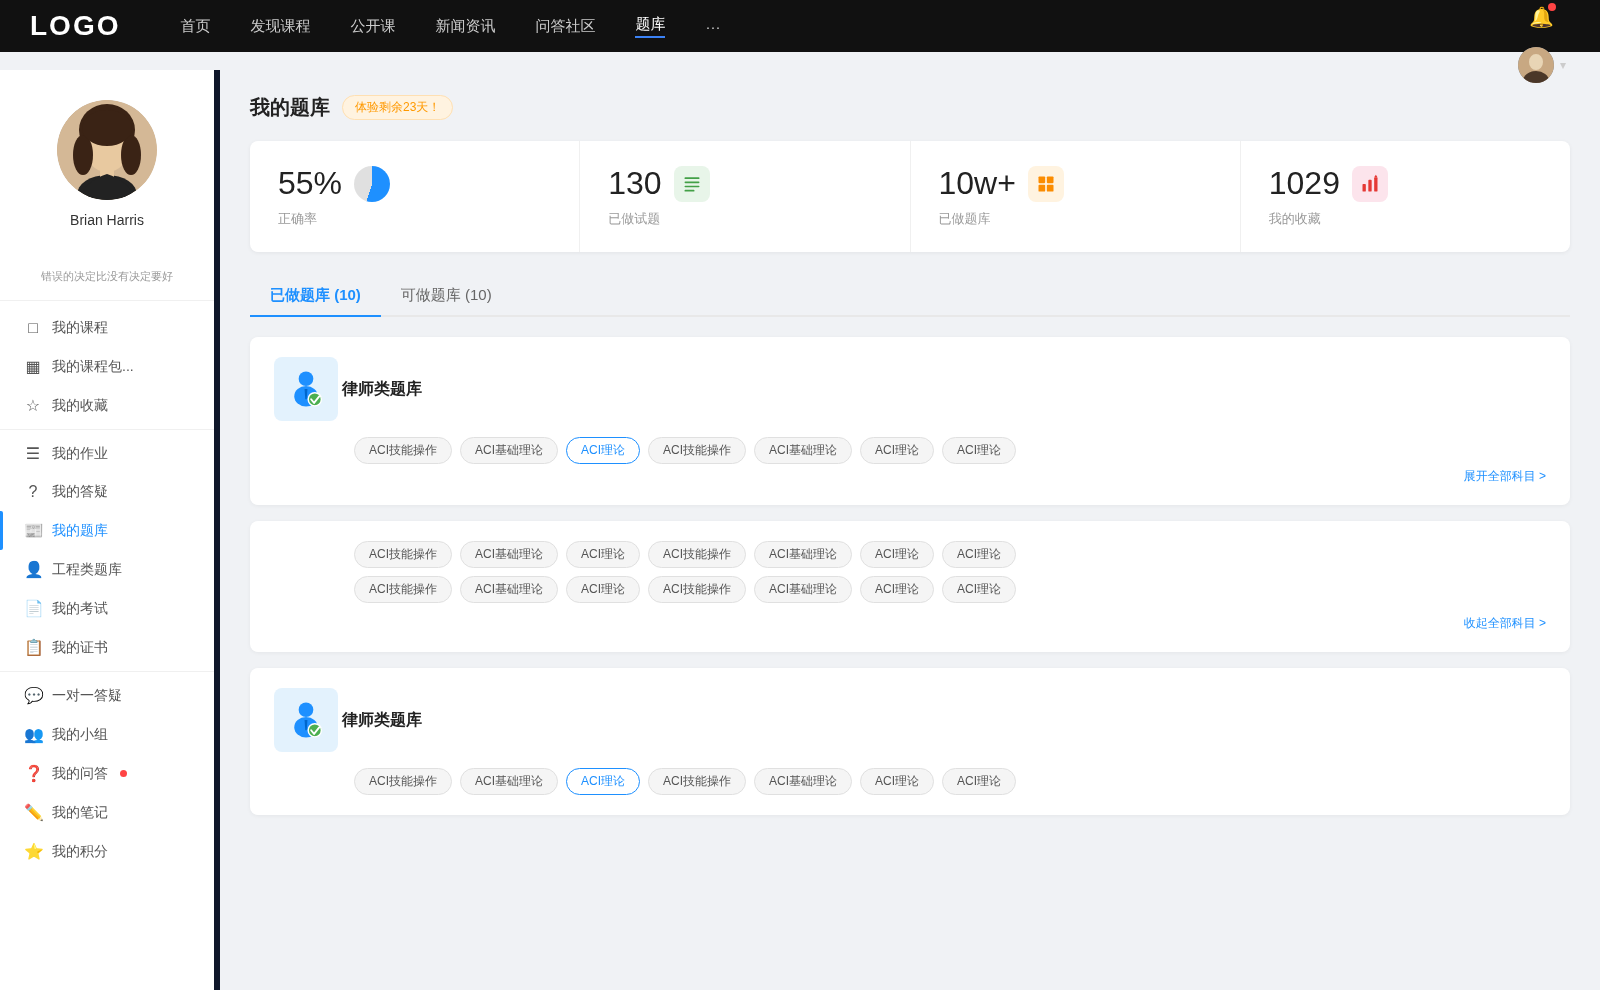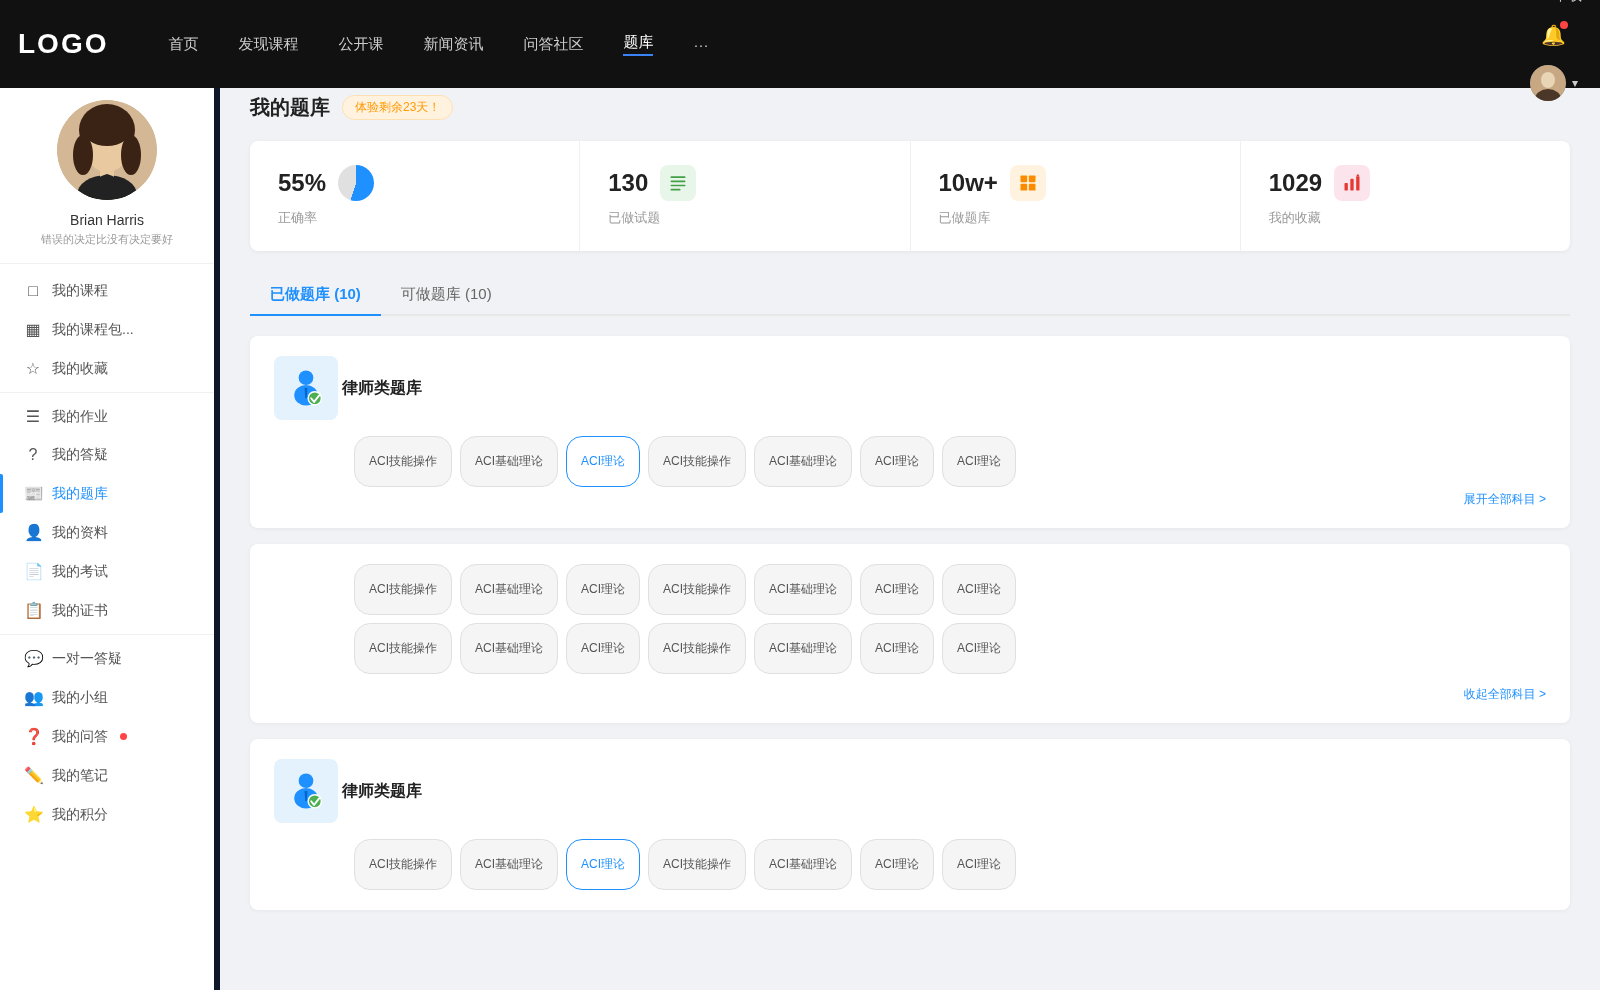--- a/index.html
+++ b/index.html
@@ -1,19 +1,19 @@
 <!DOCTYPE html>
 <html><head>
   <meta charset="utf-8">
   <style>
     * { box-sizing: border-box; margin: 0; padding: 0; }
     body { font-family: -apple-system, BlinkMacSystemFont, 'PingFang SC', 'Microsoft YaHei', sans-serif; background: #f0f2f5; min-height: 990px; }
 
     
-    .topnav { background: #111; height: 88px; display: flex; align-items: center; padding: 0 18px; position: fixed; top: 0; left: 0; right: 0; z-index: 100; }
+    .topnav { background: #111; height: 52px; display: flex; align-items: center; padding: 0 30px; position: fixed; top: 0; left: 0; right: 0; z-index: 100; }
     .topnav-logo { color: #fff; font-size: 28px; font-weight: bold; letter-spacing: 2px; margin-right: 60px; }
     .topnav-links { display: flex; align-items: center; gap: 40px; flex: 1; }
     .topnav-link { color: #ccc; font-size: 15px; cursor: pointer; text-decoration: none; }
     .topnav-link.active { color: #fff; border-bottom: 2px solid #3b82f6; padding-bottom: 2px; }
     .topnav-right { display: flex; align-items: center; gap: 18px; flex-direction: column; }
     .app-download { color: #ccc; font-size: 14px; cursor: pointer; }
     .bell-btn { position: relative; cursor: pointer; }
     .bell-icon { color: #ccc; font-size: 20px; }
     .bell-dot { position: absolute; top: -2px; right: -2px; width: 8px; height: 8px; background: #f44; border-radius: 50%; }
     .avatar-wrap { display: flex; align-items: center; gap: 6px; cursor: pointer; }
@@ -23,21 +23,21 @@
 
     
     .page-wrap { display: flex; padding-top: 70px; min-height: 990px; }
 
     
     .sidebar { width: 220px; background: #fff; min-height: calc(990px - 70px); flex-shrink: 0; border-right: 6px solid #0f172a; padding-bottom: 12px; }
     .profile-section { display: flex; flex-direction: column; align-items: center; padding: 30px 20px 16px; border-bottom: 1px solid #f0f0f0; }
     .profile-avatar { width: 100px; height: 100px; border-radius: 50%; background: #e0e0e0; overflow: hidden; margin-bottom: 12px; display: flex; align-items: center; justify-content: center; }
     .profile-avatar-inner { width: 100%; height: 100%; background: linear-gradient(135deg, #c8a882, #e8c9a0); display: flex; align-items: center; justify-content: center; border-radius: 50%; overflow: hidden; }
     .profile-name { font-size: 14px; color: #333; font-weight: 500; margin-bottom: 4px; }
-    .profile-motto { font-size: 11px; color: #999; text-align: center; }
+    .profile-motto { font-size: 11px; color: #999; text-align: center; margin-top: 37px; }
 
     .sidebar-menu { padding: 8px 0; }
     .sidebar-item { display: flex; align-items: center; gap: 10px; padding: 10px 24px; cursor: pointer; color: #555; font-size: 14px; position: relative; }
     .sidebar-item.active { color: #1e90ff; font-weight: 500; }
     .sidebar-item.active::before { content: ''; position: absolute; left: 0; top: 0; bottom: 0; width: 3px; background: #1e90ff; border-radius: 0 2px 2px 0; }
     .sidebar-icon { font-size: 16px; width: 18px; text-align: center; }
     .sidebar-divider { height: 1px; background: #f0f0f0; margin: 4px 0; }
 
     
     .main-content { flex: 1; padding: 24px 30px; overflow: auto; }
@@ -45,40 +45,40 @@
     
     .page-header { display: flex; align-items: center; gap: 12px; margin-bottom: 20px; }
     .page-title { font-size: 20px; color: #222; font-weight: 600; }
     .trial-badge { background: #fff3e0; color: #f90; border-radius: 20px; padding: 3px 12px; font-size: 12px; border: 1px solid #ffe0b2; }
 
     
     .stats-row { display: flex; gap: 0; background: #fff; border-radius: 8px; margin-bottom: 24px; box-shadow: 0 1px 4px rgba(0,0,0,0.06); overflow: hidden; }
     .stat-item { flex: 1; padding: 24px 28px; border-right: 1px solid #f0f0f0; display: flex; flex-direction: column; gap: 8px; }
     .stat-item:last-child { border-right: none; }
     .stat-top { display: flex; align-items: center; gap: 12px; }
-    .stat-value { font-size: 24px; font-weight: 700; color: #222; }
+    .stat-value { font-size: 32px; font-weight: 400; color: #222; }
     .stat-icon-box { width: 36px; height: 36px; border-radius: 8px; display: flex; align-items: center; justify-content: center; font-size: 18px; }
     .stat-icon-box.green { background: #e8f5e9; color: #43a047; }
     .stat-icon-box.orange { background: #fff3e0; color: #fb8c00; }
     .stat-icon-box.red { background: #fce4ec; color: #e53935; }
     .stat-label { font-size: 13px; color: #999; }
 
     
     .tabs-row { display: flex; gap: 0; margin-bottom: 20px; border-bottom: 2px solid #e8e8e8; }
     .tab-item { padding: 10px 20px; font-size: 15px; cursor: pointer; color: #666; position: relative; }
     .tab-item.active { color: #1e90ff; font-weight: 600; }
     .tab-item.active::after { content: ''; position: absolute; left: 0; right: 0; bottom: -2px; height: 2px; background: #1e90ff; }
 
     
     .bank-card { background: #fff; border-radius: 8px; padding: 20px 24px; margin-bottom: 16px; box-shadow: 0 1px 4px rgba(0,0,0,0.05); }
     .bank-card-header { display: flex; align-items: center; gap: 4px; margin-bottom: 16px; }
     .bank-icon { width: 64px; height: 64px; background: #e3f2fd; border-radius: 8px; display: flex; align-items: center; justify-content: center; flex-shrink: 0; }
     .bank-name { font-size: 16px; font-weight: 600; color: #222; }
     .bank-tags { display: flex; flex-wrap: wrap; gap: 8px; padding-left: 80px; }
-    .tag { padding: 16px 14px; border-radius: 16px; font-size: 12px; background: #f5f5f5; color: #555; cursor: pointer; border: 1px solid #e0e0e0; }
+    .tag { padding: 4px 14px; border-radius: 16px; font-size: 12px; background: #f5f5f5; color: #555; cursor: pointer; border: 1px solid #e0e0e0; }
     .tag.active-tag { background: #fff; color: #1e90ff; border: 1.5px solid #1e90ff; }
     .bank-tags-row { margin-bottom: 8px; }
     .expand-link { text-align: right; color: #1e90ff; font-size: 12px; cursor: pointer; margin-top: 4px; }
     .collapse-link { text-align: right; color: #1e90ff; font-size: 12px; cursor: pointer; margin-top: 12px; }
 
     
     .pie-chart { width: 36px; height: 36px; border-radius: 50%; background: conic-gradient(#1e90ff 0deg 198deg, #e0e0e0 198deg 360deg); }
   </style>
 </head>
 <body>
@@ -164,21 +164,21 @@
       <div class="sidebar-item">
         <span class="sidebar-icon">?</span>
         <span>我的答疑</span>
       </div>
       <div class="sidebar-item active">
         <span class="sidebar-icon">📰</span>
         <span>我的题库</span>
       </div>
       <div class="sidebar-item">
         <span class="sidebar-icon">👤</span>
-        <span>我的资料</span>
+        <span>工程类题库</span>
       </div>
       <div class="sidebar-item">
         <span class="sidebar-icon">📄</span>
         <span>我的考试</span>
       </div>
       <div class="sidebar-item">
         <span class="sidebar-icon">📋</span>
         <span>我的证书</span>
       </div>
       <div class="sidebar-divider"></div>

